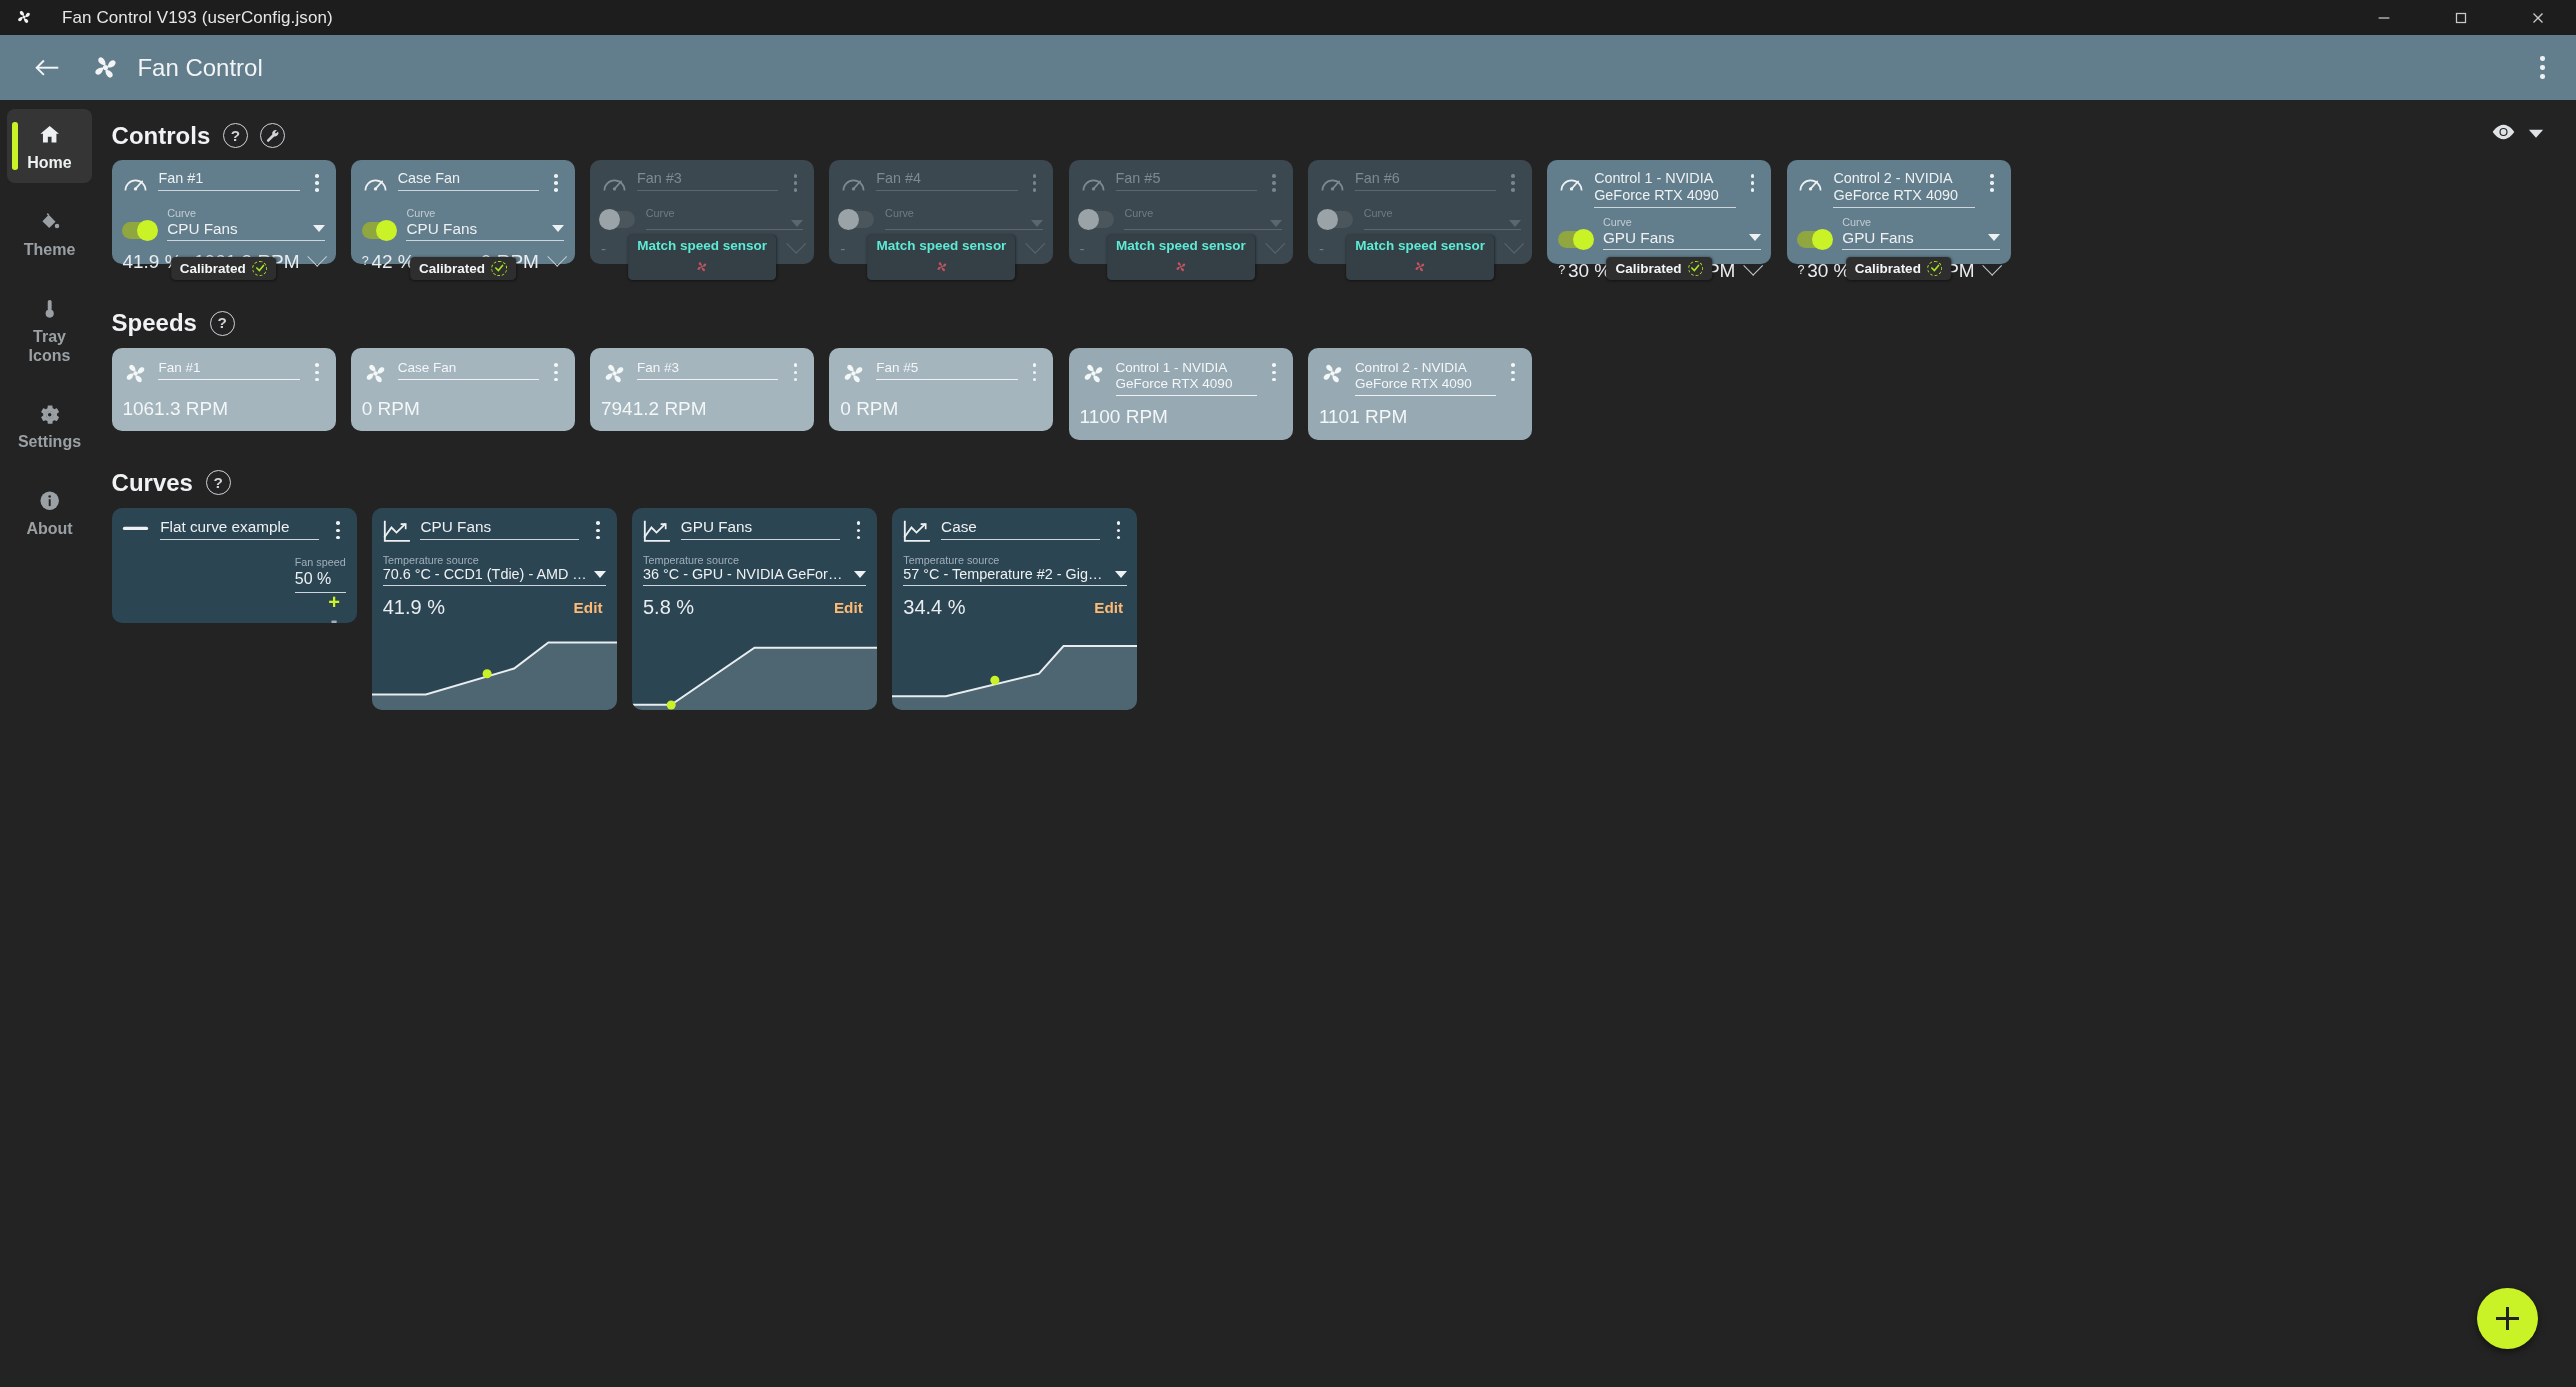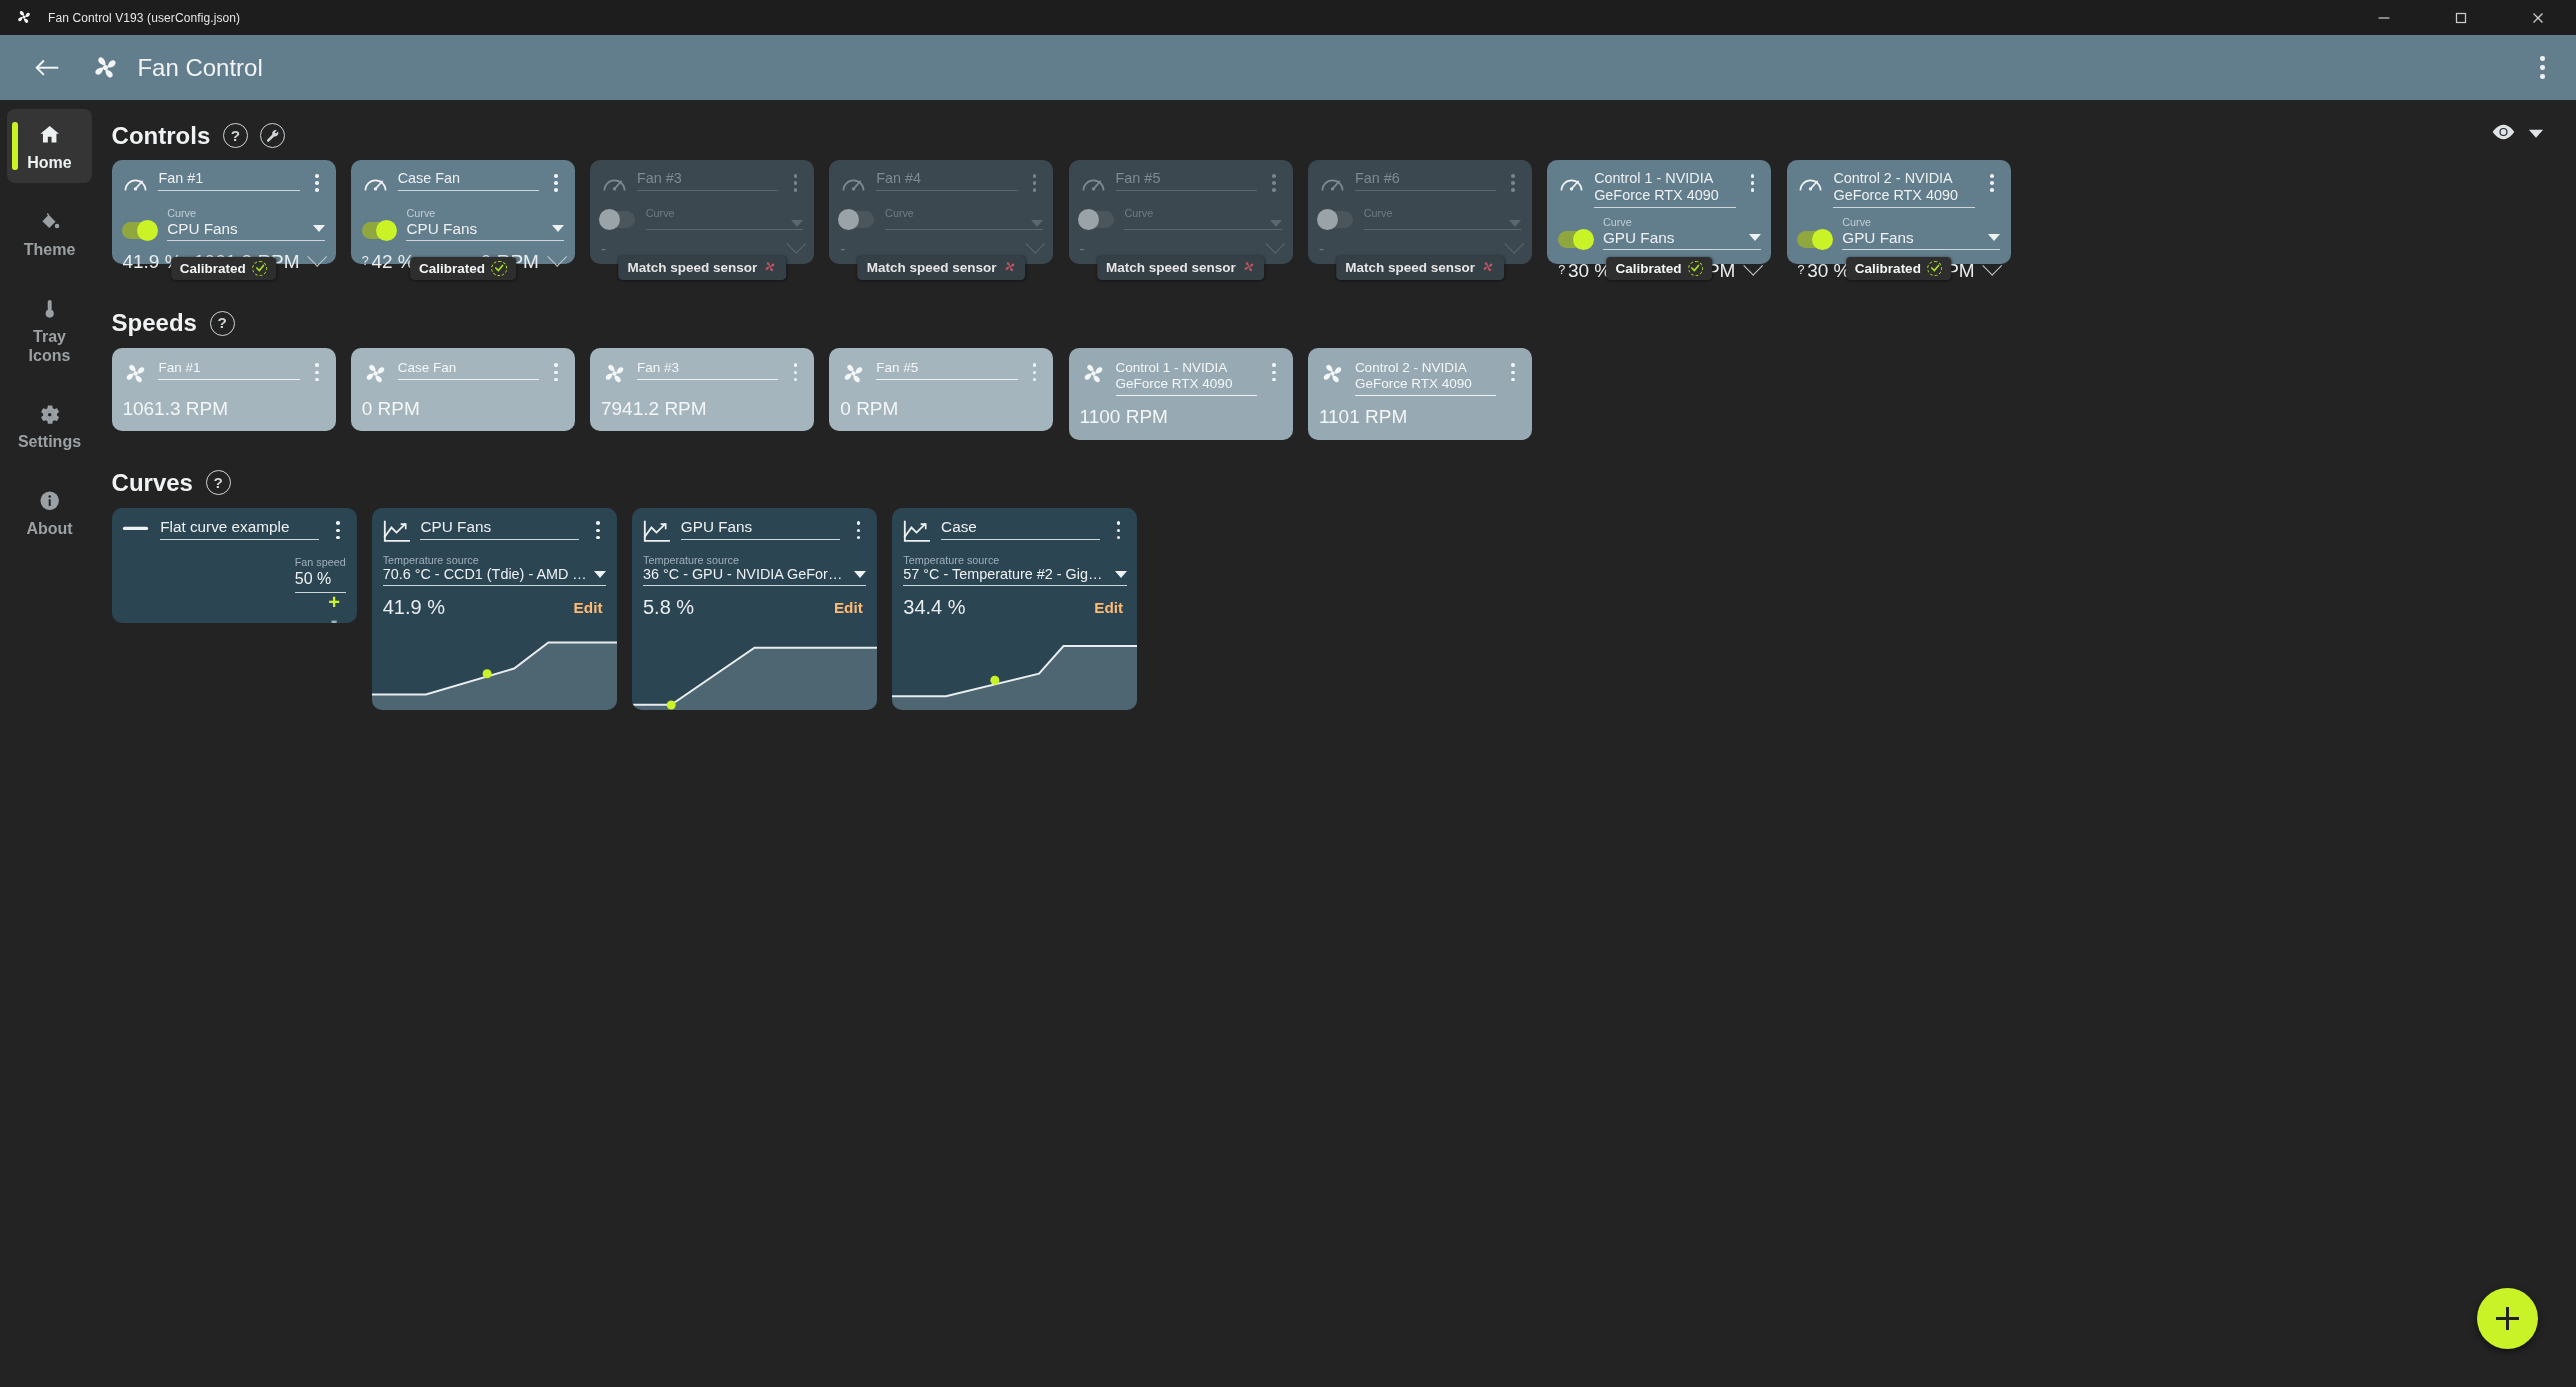--- a/index.html
+++ b/index.html
@@ -10,21 +10,21 @@
     overflow: hidden;
   }
   .app { position: relative; width: 2576px; height: 1387px; background: #232323; }
 
   
   .titlebar {
     position: absolute; left: 0; top: 0; width: 2576px; height: 35px;
     background: #1d1d1d; display: flex; align-items: center;
   }
   .tb-icon { width: 23.4px; height: 23.4px; margin-left: 12.6px; display:flex; align-items:center; justify-content:center; }
-  .tb-title { color: #e6e6e6; font-size: 12px; margin-left: 12px; letter-spacing: 0.1px; }
+  .tb-title { color: #e6e6e6; font-size: 17px; margin-left: 26px; letter-spacing: 0.1px; }
   .tb-spacer { flex: 1; }
   .wbtn { width: 77px; height: 35px; display:flex; align-items:center; justify-content:center; }
   .wbtn svg { opacity: .85; }
 
   
   .header {
     position: absolute; left: 0; top: 35px; width: 2576px; height: 65px;
     background: #627d8c; display: flex; align-items: center;
   }
   .back-arrow { margin-left: 27px; width: 40px; height: 40px; display:flex; align-items:center; justify-content:center; }
@@ -109,21 +109,21 @@
   .chev { width:14.4px;height:14.4px;border-right:1.8px solid #c3ccd1;border-bottom:1.8px solid #c3ccd1;transform:rotate(45deg) translate(-3.6px,-3.6px); flex:none;}
   .ctrl-card.off .chev { border-color:#5b666d; }
 
   .badge {
     position:absolute; left: 50%; transform: translateX(-50%);
     bottom: -15.3px; background:#2e2e2e; border-radius: 4.5px;
     padding: 3.6px 9px; display:flex; align-items:center; gap: 6.3px;
     font-size: 13.5px; font-weight: 700; color:#f2f4f5; white-space:nowrap;
     box-shadow: 0 0.9px 2.7px rgba(0,0,0,.45);
   }
-  .badge.muted { color:#e5e5e5; background:#343f46; }
+  .badge.muted { color:#5eead4; background:#343f46;flex-direction:column; }
   .ck { width:15.3px;height:15.3px;border-radius:50%;border:1.8px dashed #a9e024; display:flex;align-items:center;justify-content:center; }
   .ck svg { display:block; }
 
   
   .speed-card {
     width: 224px; height: 83px; border-radius: 10px; background:#a4b5bd;
     padding: 11.7px 10.8px 0 10.8px; margin-bottom: 7.2px;
   }
   .speed-card.dim { background:#97a9b2; height: 92px; }
   .sc-top { display:flex; align-items:flex-start; gap:9px; }

